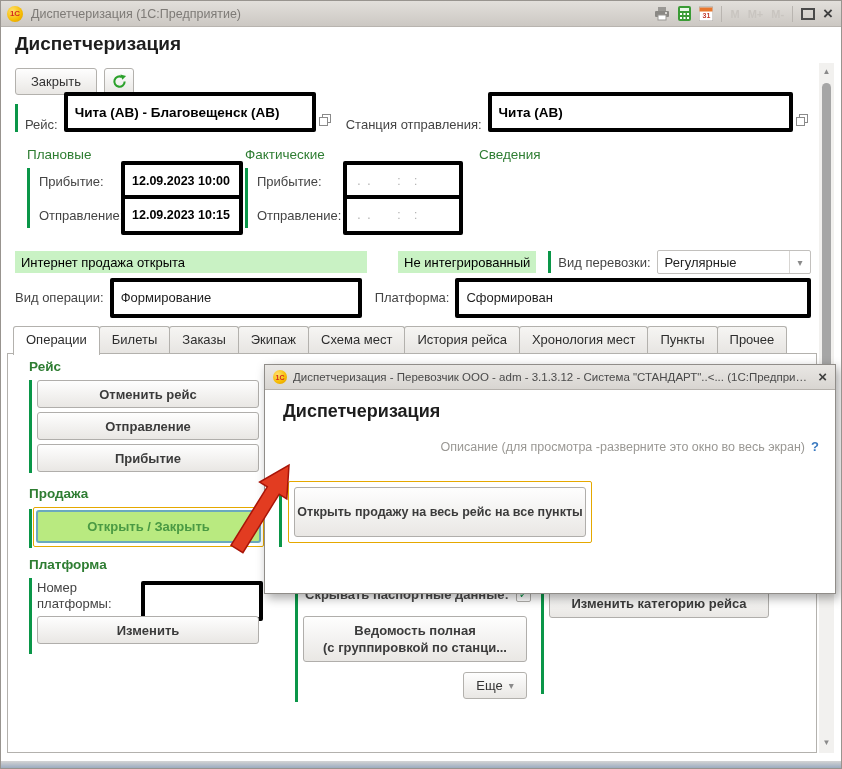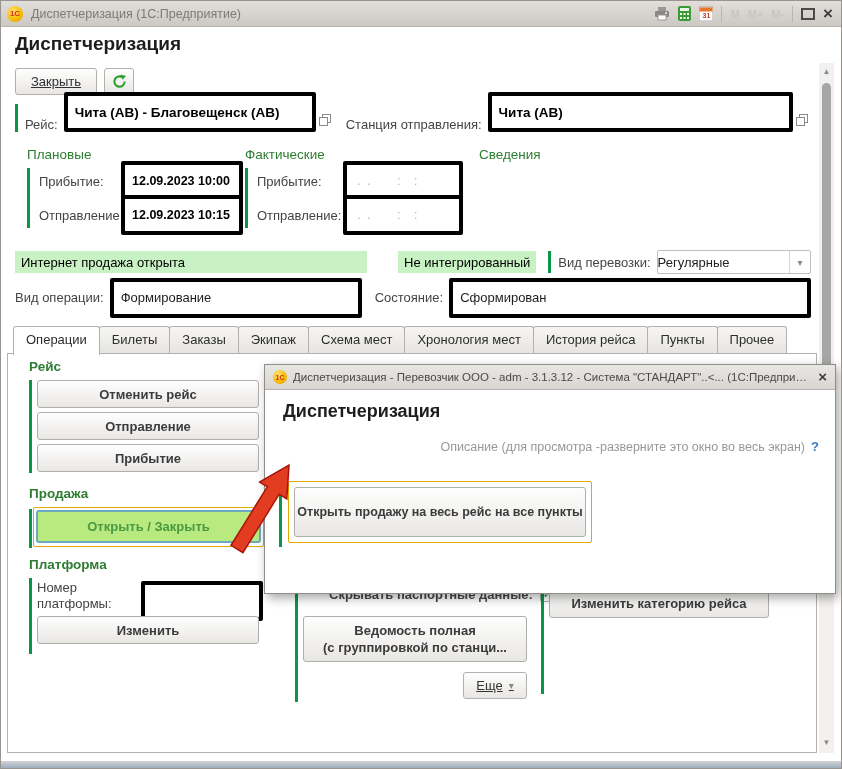--- a/index.html
+++ b/index.html
@@ -17,21 +17,21 @@
           color:#d42b1e;font-size:8px;font-weight:bold;}
   .win-title{font-size:12.5px;color:#7d7a76;white-space:nowrap;}
   .tb-right{margin-left:auto;display:flex;align-items:center;gap:8px;padding-right:2px;}
   .tb-sep{width:1px;height:16px;background:#b9b5b0;}
   .mem{color:#c9c5c0;font-weight:bold;font-size:11px;}
   .max-box{width:10px;height:8px;border:2px solid #4a4a4a;display:inline-block;}
   .close-x{font-size:17px;color:#3f3f3f;font-weight:bold;line-height:14px;}
 
   
   .btn{background:linear-gradient(#fefefe,#e9e7e4);border:1px solid #b3b1ad;border-radius:3px;
-       display:flex;align-items:center;justify-content:center;color:#333;box-sizing:border-box;text-decoration:underline;}
+       display:flex;align-items:center;justify-content:center;color:#333;box-sizing:border-box;}
   .pbtn{position:absolute;font-weight:bold;color:#3b3b3b;background:linear-gradient(#fefefe,#e9e7e4);
         border:1px solid #b0aeab;border-radius:3px;display:flex;align-items:center;justify-content:center;box-sizing:border-box;}
   .field{border:4px solid #000000;border-radius:2px;height:26px;display:flex;align-items:center;
          padding:16px 7px;background:#fff;box-sizing:border-box;}
   .bold-val{font-weight:bold;color:#000;font-size:13.5px;white-space:nowrap;}
   .vbar{width:3px;background:#0a9648;}
   .lbl{color:#444;white-space:nowrap;}
   .sec-title{color:#2e7d32;font-size:13.5px;}
   .gh{position:absolute;color:#2e7d32;font-weight:bold;font-size:13.5px;}
   .gbar{position:absolute;width:3px;background:#0a9648;}
@@ -49,21 +49,21 @@
 
   
   .sec{position:absolute;top:146px;}
   .sec-body{margin-top:6px;border-left:3px solid #0a9648;padding-left:9px;display:flex;flex-direction:column;gap:8px;}
   .srow{display:flex;align-items:center;height:26px;}
 
   
   .status-row{position:absolute;left:14px;top:250px;right:30px;height:22px;display:flex;align-items:center;}
   .badge{background:#c9f2c4;height:22px;display:flex;align-items:center;padding:0 6px;box-sizing:border-box;color:#000000;}
   .select-box{flex:1;border:1px solid #c2c0bd;border-radius:2px;height:24px;display:flex;align-items:center;
-              box-sizing:border-box;}
+              padding-left:7px;box-sizing:border-box;}
   .select-arrow{margin-left:auto;width:20px;align-self:stretch;border-left:1px solid #d8d6d3;
                 display:flex;align-items:center;justify-content:center;color:#8a8a8a;font-size:10px;}
 
   .op-row{position:absolute;left:14px;top:283px;right:30px;height:27px;display:flex;align-items:center;}
 
   
   .tabs{position:absolute;left:13px;top:325px;display:flex;z-index:4;}
   .tab{padding:5px 12px 6px;border:1px solid #b3b1ad;border-bottom:none;border-radius:3px 3px 0 0;
        background:linear-gradient(#f6f5f3,#e7e5e2);margin-left:-1px;color:#2d2d2d;white-space:nowrap;}
   .tab.active{background:#fff;margin-bottom:-2px;padding-bottom:8px;z-index:5;}
@@ -218,32 +218,32 @@
     <span class="lbl" style="margin-right:6px;">Вид перевозки:</span>
     <span class="select-box">
       <span style="color:#222;">Регулярные</span>
       <span class="select-arrow">▾</span>
     </span>
   </div>
 
   <div class="op-row">
     <span class="lbl" style="margin-right:6px;">Вид операции:</span>
     <span class="field" style="width:252px;color:#1e1e1e;">Формирование</span>
-    <span class="lbl" style="margin:0 6px 0 13px;">Состояние:</span>
+    <span class="lbl" style="margin:0 6px 0 13px;">Платформа:</span>
     <span class="field" style="flex:1;color:#1e1e1e;">Сформирован</span>
   </div>
 
   <div class="tabs">
     <span class="tab active">Операции</span>
     <span class="tab">Билеты</span>
     <span class="tab">Заказы</span>
     <span class="tab">Экипаж</span>
     <span class="tab">Схема мест</span>
+    <span class="tab">История рейса</span>
     <span class="tab">Хронология мест</span>
-    <span class="tab">История рейса</span>
     <span class="tab">Пункты</span>
     <span class="tab">Прочее</span>
   </div>
 
   <div class="panel">
 
     <div class="gh" style="left:21px;top:5px;">Рейс</div>
     <div class="gbar" style="left:21px;top:26px;height:93px;"></div>
     <div class="pbtn" style="left:29px;top:26px;width:222px;height:28px;">Отменить рейс</div>
     <div class="pbtn" style="left:29px;top:58px;width:222px;height:28px;">Отправление</div>
@@ -254,21 +254,21 @@
     <div class="focus-ring" style="left:25px;top:153px;width:231px;height:40px;"></div>
     <div class="green-btn" style="left:28px;top:156px;width:225px;height:33px;">Открыть / Закрыть</div>
 
     <div class="gh" style="left:21px;top:203px;">Платформа</div>
     <div class="gbar" style="left:21px;top:224px;height:76px;"></div>
     <div class="lbl" style="position:absolute;left:29px;top:226px;width:100px;line-height:16px;white-space:normal;">Номер платформы:</div>
     <div class="field" style="position:absolute;left:133px;top:227px;width:122px;height:25px;"></div>
     <div class="pbtn" style="left:29px;top:262px;width:222px;height:28px;">Изменить</div>
 
     <div class="gbar" style="left:287px;top:230px;height:118px;"></div>
-    <div style="position:absolute;left:297px;top:230px;height:20px;display:flex;align-items:center;gap:7px;margin-left:24px;">
+    <div style="position:absolute;left:297px;top:230px;height:20px;display:flex;align-items:center;gap:7px;">
       <span class="lbl" style="font-weight:bold;color:#4a4a4a;">Скрывать паспортные данные:</span>
       <span class="chk">
           <span>✓</span>
         </span>
     </div>
     <div class="pbtn" style="left:295px;top:262px;width:224px;height:46px;flex-direction:column;line-height:17px;">
       <span>Ведомость полная</span>
       <span>(с группировкой по станци...</span>
     </div>
     <div class="btn" style="position:absolute;left:455px;top:318px;width:64px;height:27px;gap:6px;">

